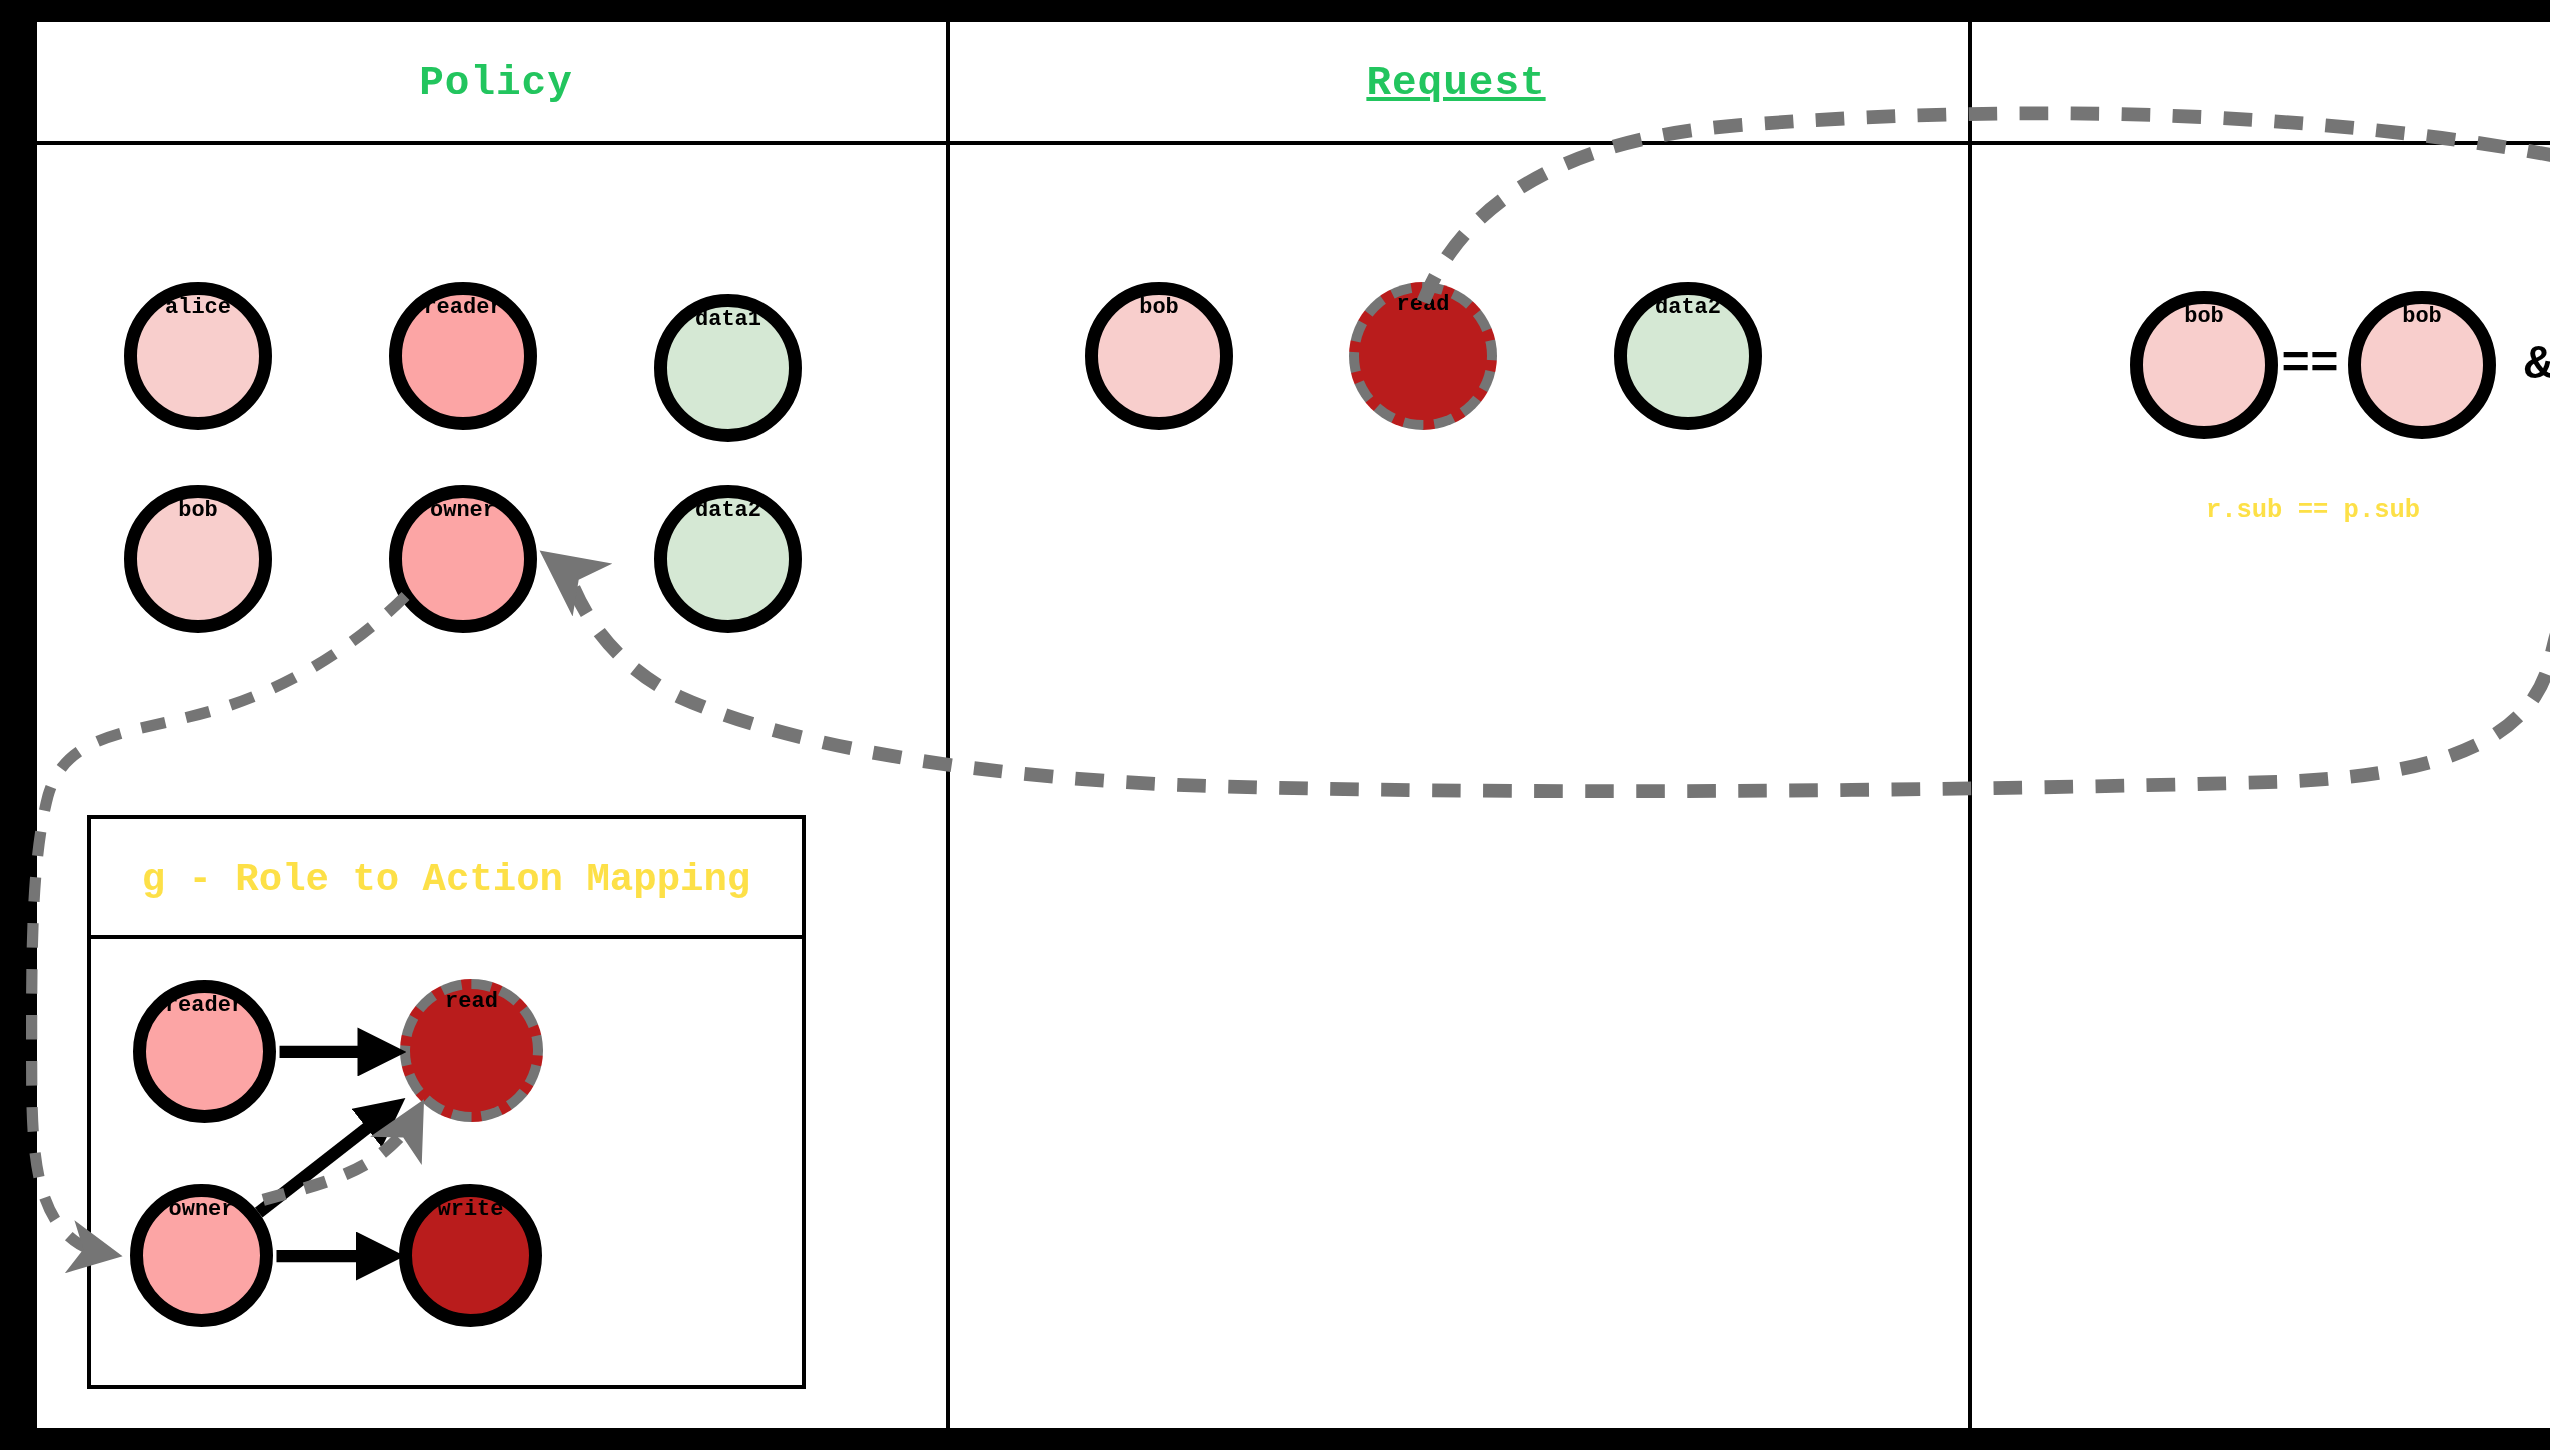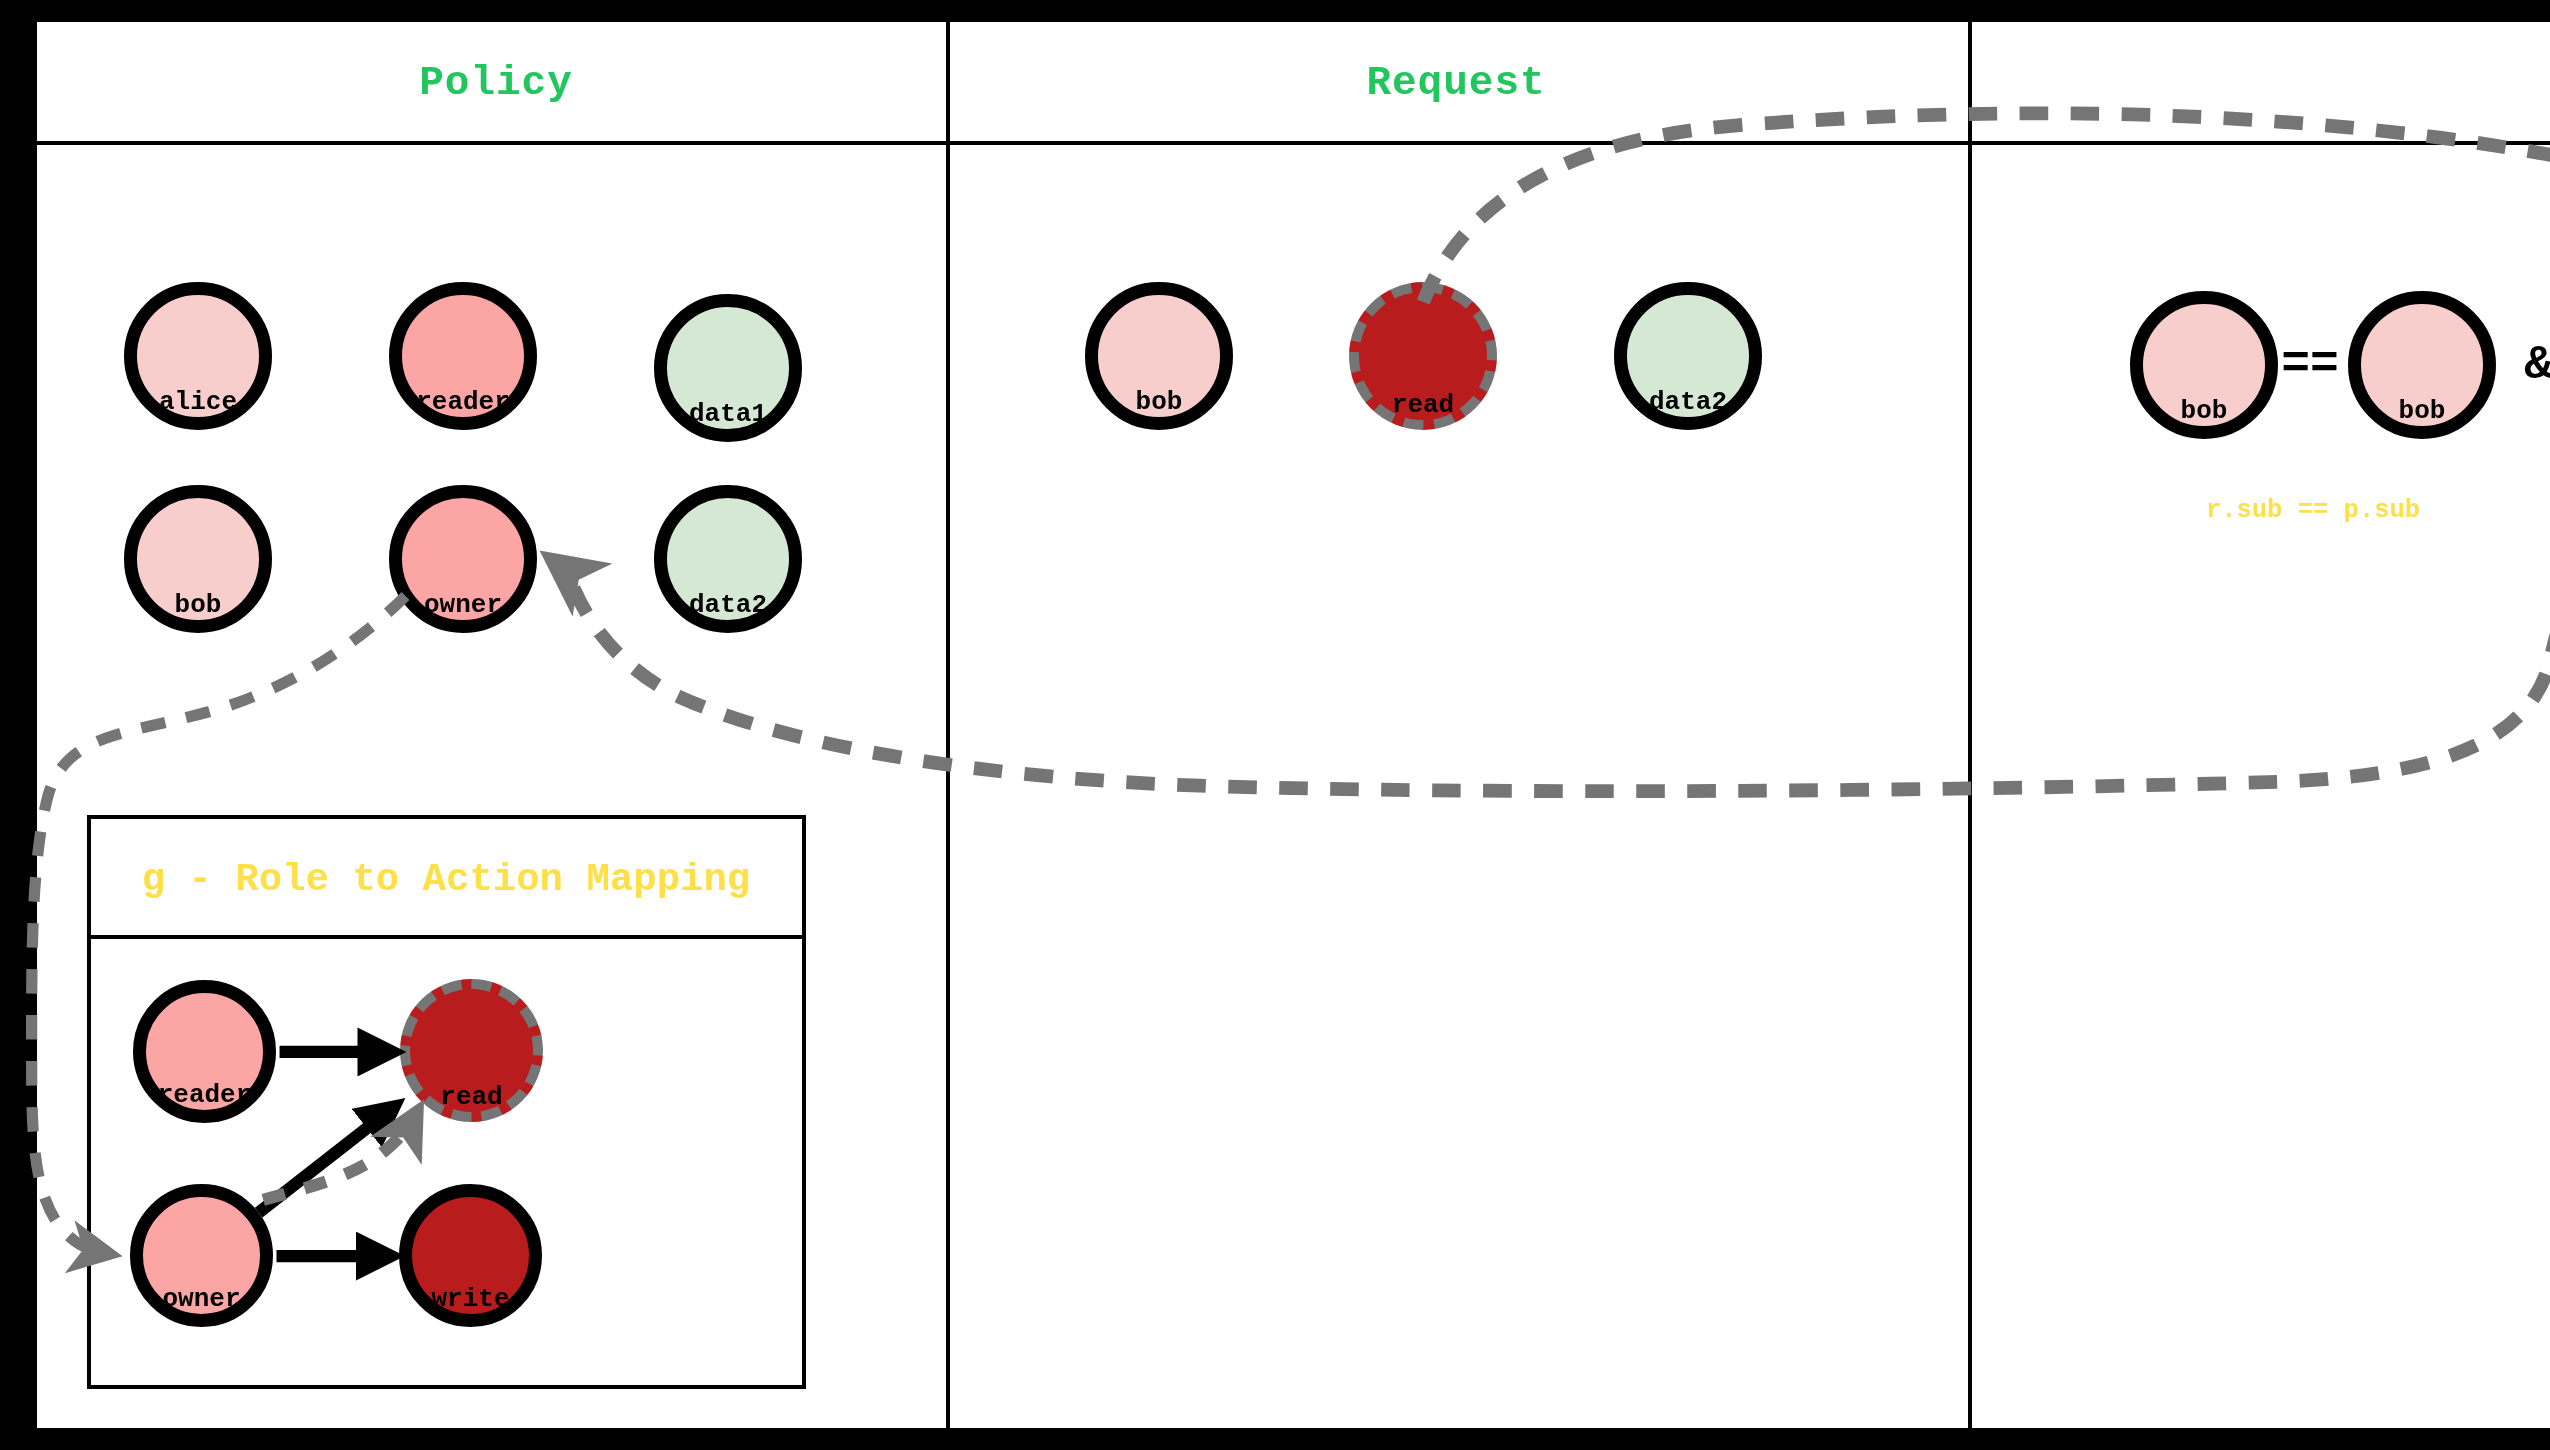--- a/index.html
+++ b/index.html
@@ -19,22 +19,22 @@
   .divider-v{position:absolute;top:22.4px;height:1406px;width:3.6px;background:#000;}
   .divider-h{position:absolute;top:141px;left:37px;width:3522px;height:4.1px;background:#000;}
 
   .panel-title{
     position:absolute;top:60px;transform:translateX(-50%);
     font-size:41px;font-weight:bold;color:#22c55e;white-space:nowrap;letter-spacing:1px;
   }
 
   .node{
     position:absolute;border-radius:50%;box-sizing:border-box;
-    display:flex;align-items:flex-end;justify-content:center;
-    font-weight:bold;font-size:26px;color:#000;background:#fff;
+    display:flex;align-items:flex-start;justify-content:center;
+    font-weight:bold;font-size:22px;color:#000;background:#fff;
     white-space:nowrap;z-index:2;
   }
   .n-big{width:148px;height:148px;border:13.8px solid #000;}
   .n-gbox{width:143px;height:143px;border:13.3px solid #000;}
   .pink{background:#f8cecc;}
   .yellow{background:#fca5a5;}
   .green{background:#d5e8d4;}
   .blue{background:#b91c1c;}
   .dashed-gray{border:10.2px dashed #757575;}
 
@@ -64,21 +64,21 @@
 
 <div class="canvas-bg"></div>
 
 <div class="layer">
 
   <div class="divider-v" style="left:946px;"></div>
   <div class="divider-v" style="left:1968px;"></div>
   <div class="divider-h"></div>
 
   <div class="panel-title" style="left:496px;">Policy</div>
-  <div class="panel-title" style="left:1456px;">Request</div>
+  <div class="panel-title" style="left:1456px;text-decoration:underline;">Request</div>
 
   <div class="node n-big pink" style="left:124px;top:282px;">
       <span>alice</span>
     </div>
   <div class="node n-big yellow" style="left:389px;top:282px;">
       <span>reader</span>
     </div>
   <div class="node n-big green" style="left:654px;top:294px;">
       <span>data1</span>
     </div>

